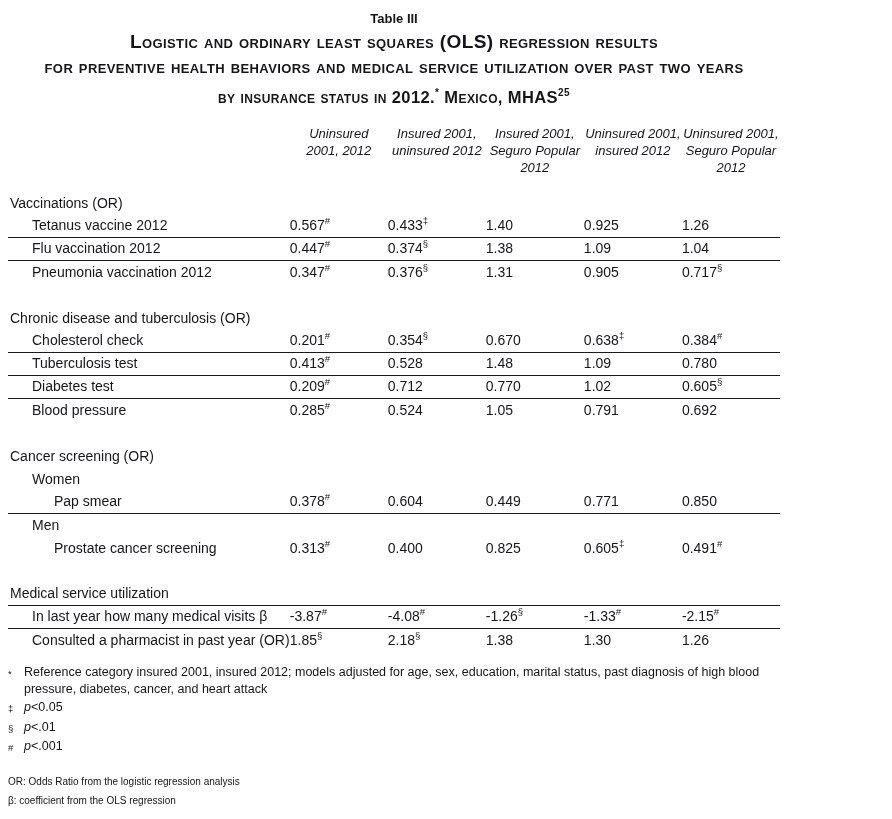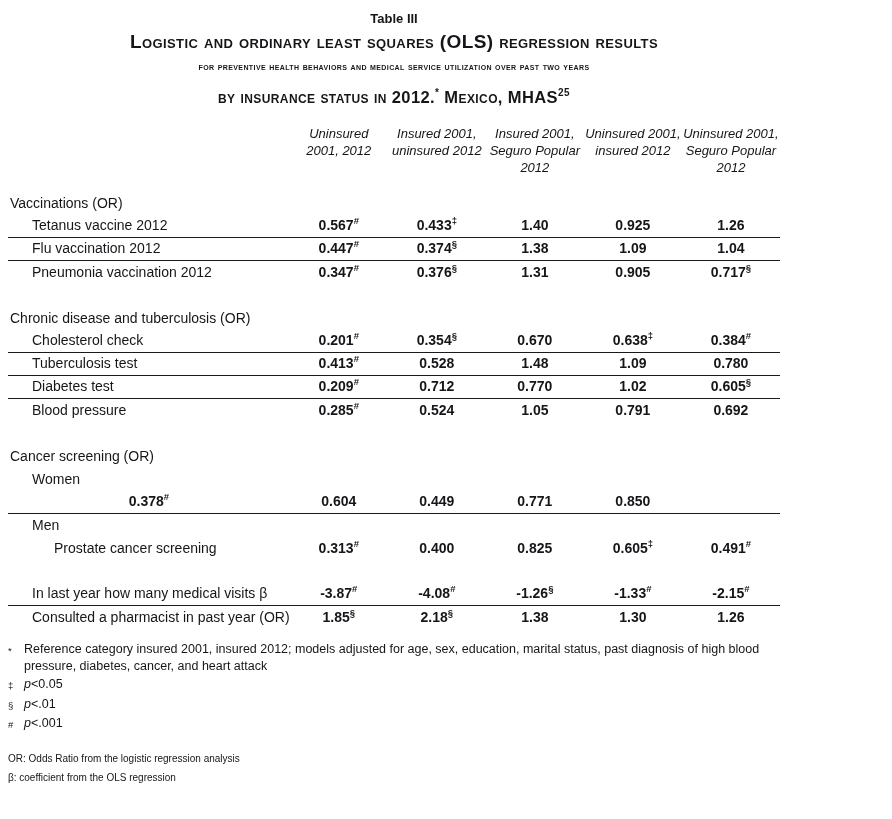--- a/index.html
+++ b/index.html
@@ -11,21 +11,21 @@
     font-family: "Liberation Sans", sans-serif;
     box-sizing: border-box;
     padding: 8px 8px 0 8px;
     overflow: hidden;
   }
   
   .titles { text-align: center; }
   .t-num { font-size: 13px; font-weight: bold; line-height: 18px; margin-top: 2px; }
   .t-line { font-weight: bold; font-variant: small-caps; letter-spacing: 0.4px; }
   .t-l1 { font-size: 19px; line-height: 27px; }
-  .t-l2 { font-size: 10px; line-height: 24px; }
+  .t-l2 { font-size: 19px; line-height: 24px; }
   .t-l3 { font-size: 16.5px; line-height: 27px; }
   .t-line sup { font-size: 10px; font-variant: normal; }
   
   .grid-row {
     display: grid;
     grid-template-columns: 36.5% 12.7% 12.7% 12.7% 12.7% 12.7%;
     align-items: end;
   }
   .colheads { margin-top: 14px; margin-bottom: 16px; align-items: start; }
   .colhead {
@@ -36,21 +36,21 @@
     white-space: pre-line;
   }
   .tbl-section { margin-top: 23px; }
   .tbl-section:first-child { margin-top: 0; }
   .trow { min-height: 23px; box-sizing: border-box; padding-bottom: 3px; }
   .trow.rule { border-bottom: 1.5px solid #1a1a1a; }
   .rlabel { font-size: 14px; line-height: 18px; }
   .ind-0 { padding-left: 2px; }
   .ind-1 { padding-left: 24px; }
   .ind-2 { padding-left: 46px; }
-  .vcell { font-size: 14px; text-align: center; line-height: 18px; font-weight: bold; }
+  .vcell { font-size: 14px; line-height: 18px; }
   .vcell sup { font-size: 9.5px; line-height: 0; }
   
   .footnotes { margin-top: 12px; }
   .fn { display: flex; font-size: 12.5px; line-height: 17px; margin-bottom: 1.5px; }
   .fn-marker { flex: 0 0 16px; font-size: 9.5px; padding-top: 1px; text-align: left; }
   .fn-text { flex: 1; }
   .fn-text i { font-style: italic; }
   .notes { margin-top: 16px; }
   .note-line { font-size: 10px; line-height: 19px; }
 </style>
@@ -148,40 +148,44 @@
         </div>
       </div>
       <div class="tbl-section">
         <div class="grid-row trow">
           <div class="rlabel ind-0">Cancer screening (OR)</div>
         </div>
         <div class="grid-row trow">
           <div class="rlabel ind-1">Women</div>
         </div>
         <div class="grid-row trow rule">
+          <div class="rlabel ind-2">Pap smear</div>
           <div class="vcell">0.378<sup>#</sup></div>
           <div class="vcell">0.604</div>
           <div class="vcell">0.449</div>
           <div class="vcell">0.771</div>
           <div class="vcell">0.850</div>
         </div>
         <div class="grid-row trow">
           <div class="rlabel ind-1">Men</div>
         </div>
         <div class="grid-row trow">
           <div class="rlabel ind-2">Prostate cancer screening</div>
           <div class="vcell">0.313<sup>#</sup></div>
           <div class="vcell">0.400</div>
           <div class="vcell">0.825</div>
           <div class="vcell">0.605<sup>‡</sup></div>
           <div class="vcell">0.491<sup>#</sup></div>
         </div>
       </div>
       <div class="tbl-section">
         <div class="grid-row trow rule">
+          <div class="rlabel ind-0">Medical service utilization</div>
+        </div>
+        <div class="grid-row trow rule">
           <div class="rlabel ind-1">In last year how many medical visits β</div>
           <div class="vcell">-3.87<sup>#</sup></div>
           <div class="vcell">-4.08<sup>#</sup></div>
           <div class="vcell">-1.26<sup>§</sup></div>
           <div class="vcell">-1.33<sup>#</sup></div>
           <div class="vcell">-2.15<sup>#</sup></div>
         </div>
         <div class="grid-row trow">
           <div class="rlabel ind-1">Consulted a pharmacist in past year  (OR)</div>
           <div class="vcell">1.85<sup>§</sup></div>

